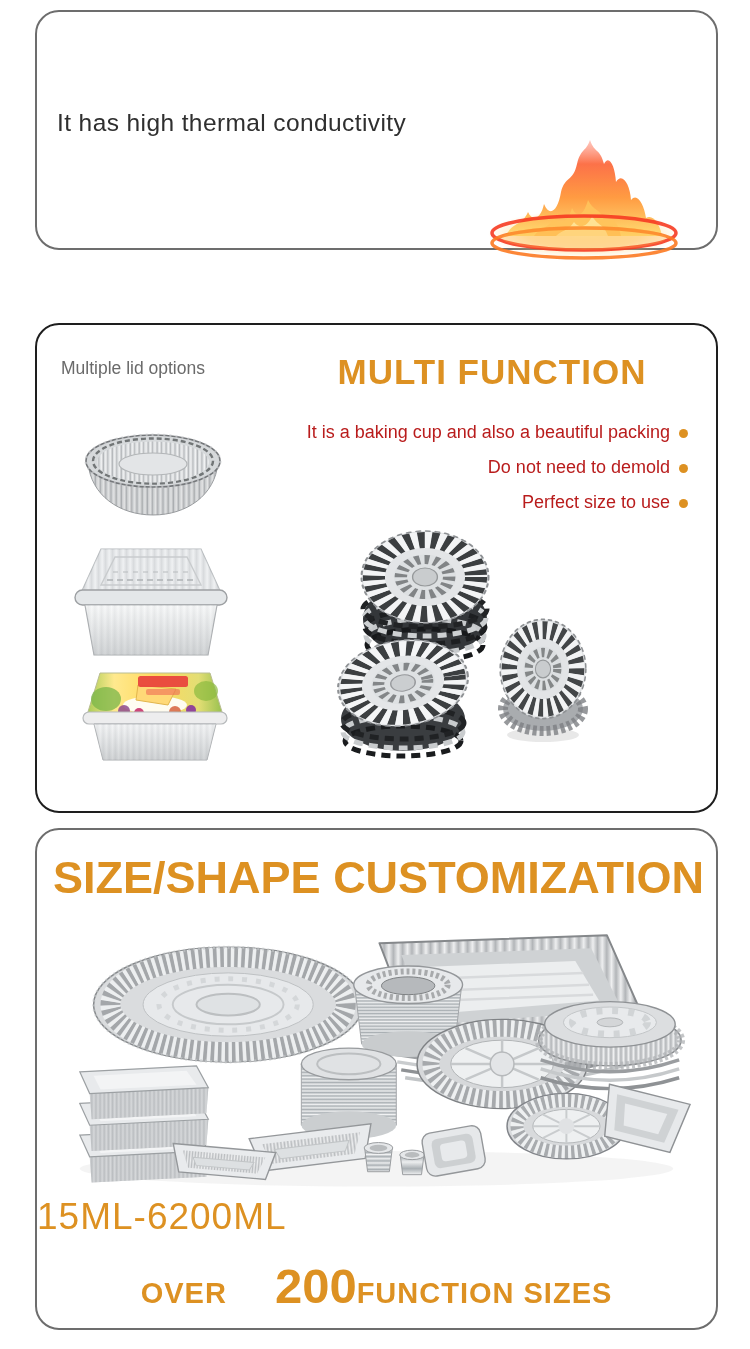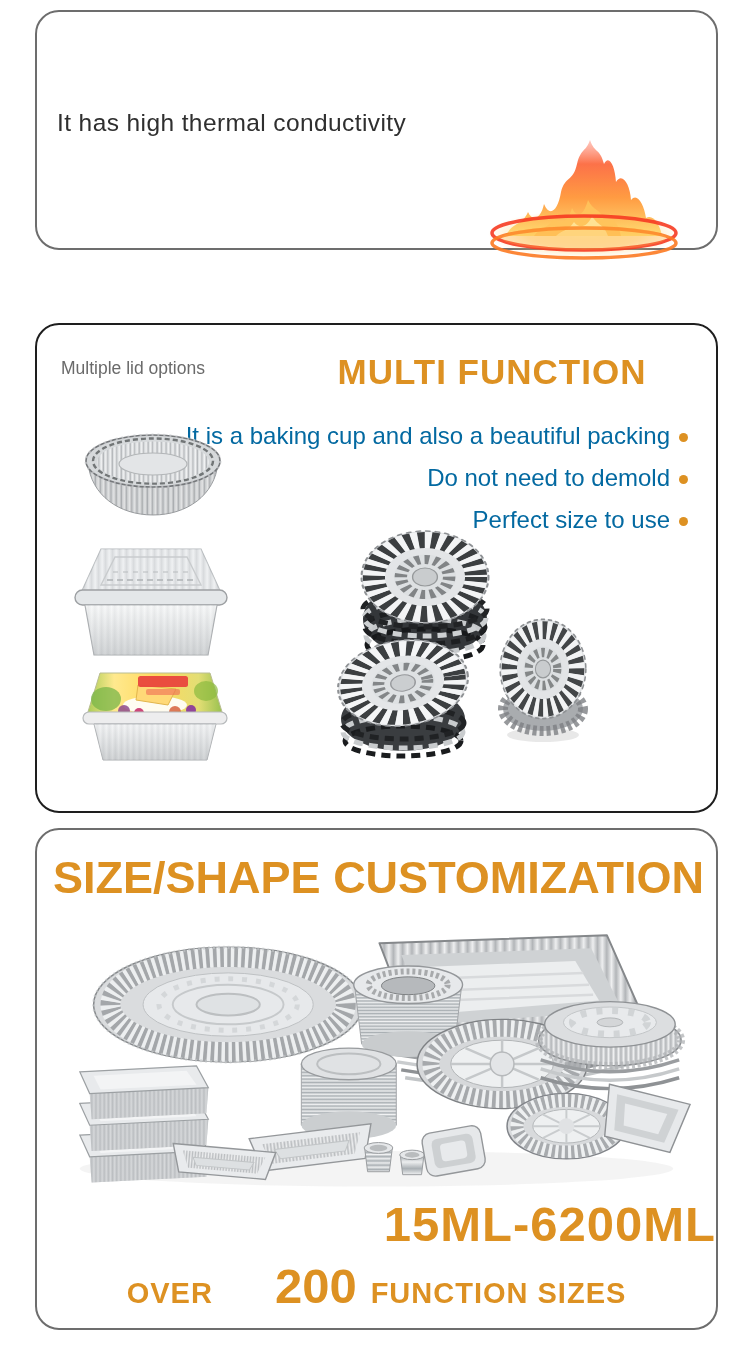--- a/index.html
+++ b/index.html
@@ -14,33 +14,33 @@
   
   .thermal-text{ position:absolute; left:20px; top:92px; font-size:24.5px; line-height:37px;
                  color:#2f2f2f; letter-spacing:0.4px; white-space:nowrap; }
   .fire-wrap{ position:absolute; right:26px; top:118px; width:212px; height:142px; }
 
   
   .side-label{ position:absolute; left:24px; top:33px; font-size:17.5px; color:#6a6a6a; }
   .mf-title{ position:absolute; left:245px; top:27px; width:420px; text-align:center;
              font-size:35px; font-weight:bold; color:var(--accent); letter-spacing:1px; white-space:nowrap; }
   .bullets{ position:absolute; right:28px; top:97px; text-align:right; }
-  .bullet-line{ font-size:24px; color:#0369a1; margin-bottom:14px; white-space:nowrap; }
+  .bullet-line{ font-size:18px; color:#b91c1c; margin-bottom:14px; white-space:nowrap; }
   .bullet-dot{ display:inline-block; width:9px; height:9px; border-radius:50%;
                background:var(--accent); margin-left:9px; vertical-align:middle; }
   .img-abs{ position:absolute; }
 
   
   .sc-title{ position:absolute; left:0; top:20px; width:100%; text-align:center; font-size:45px;
              font-weight:bold; color:var(--accent); white-space:nowrap; }
   .group-img{ position:absolute; left:23px; top:82px; width:633px; height:285px; }
-  .size-range{ position:absolute; left:0; top:366px; width:100%; text-align:right;
-               font-size:49px; font-weight:bold; color:var(--accent); letter-spacing:1px; }
+  .size-range{ position:absolute; left:0; top:366px; width:100%; text-align:left;
+               font-size:37px; font-weight:normal; color:var(--accent); letter-spacing:1px; }
   .sizes-line{ position:absolute; left:0; top:428px; width:100%; display:flex; justify-content:center;
-               align-items:baseline; gap:14px; color:var(--accent); font-weight:bold; }
+               align-items:baseline; color:var(--accent); font-weight:bold; }
   .sizes-line .small{ font-size:29px; letter-spacing:1px; }
   .sizes-line .big{ font-size:49px;margin-left:48px; }
   svg{ display:block; }
 </style>
 </head>
 <body>
 
 <div class="page">
 
   <section class="card card-thermal">

